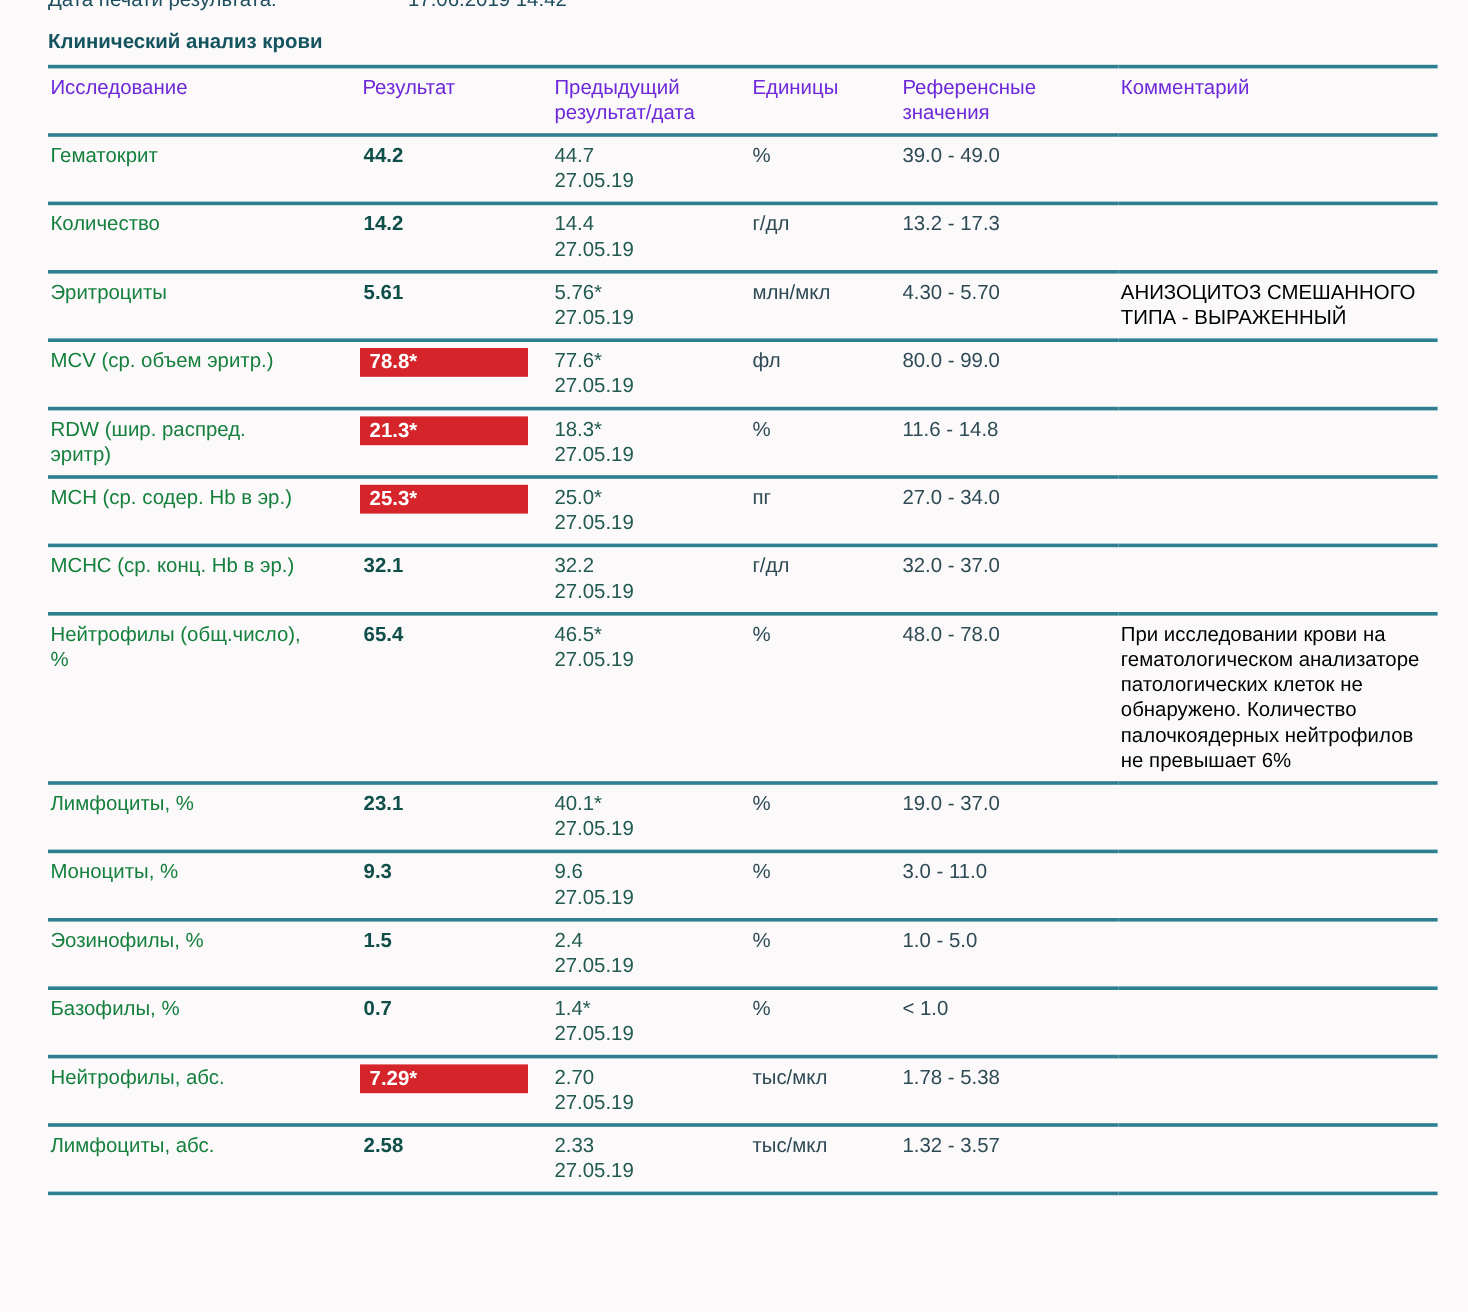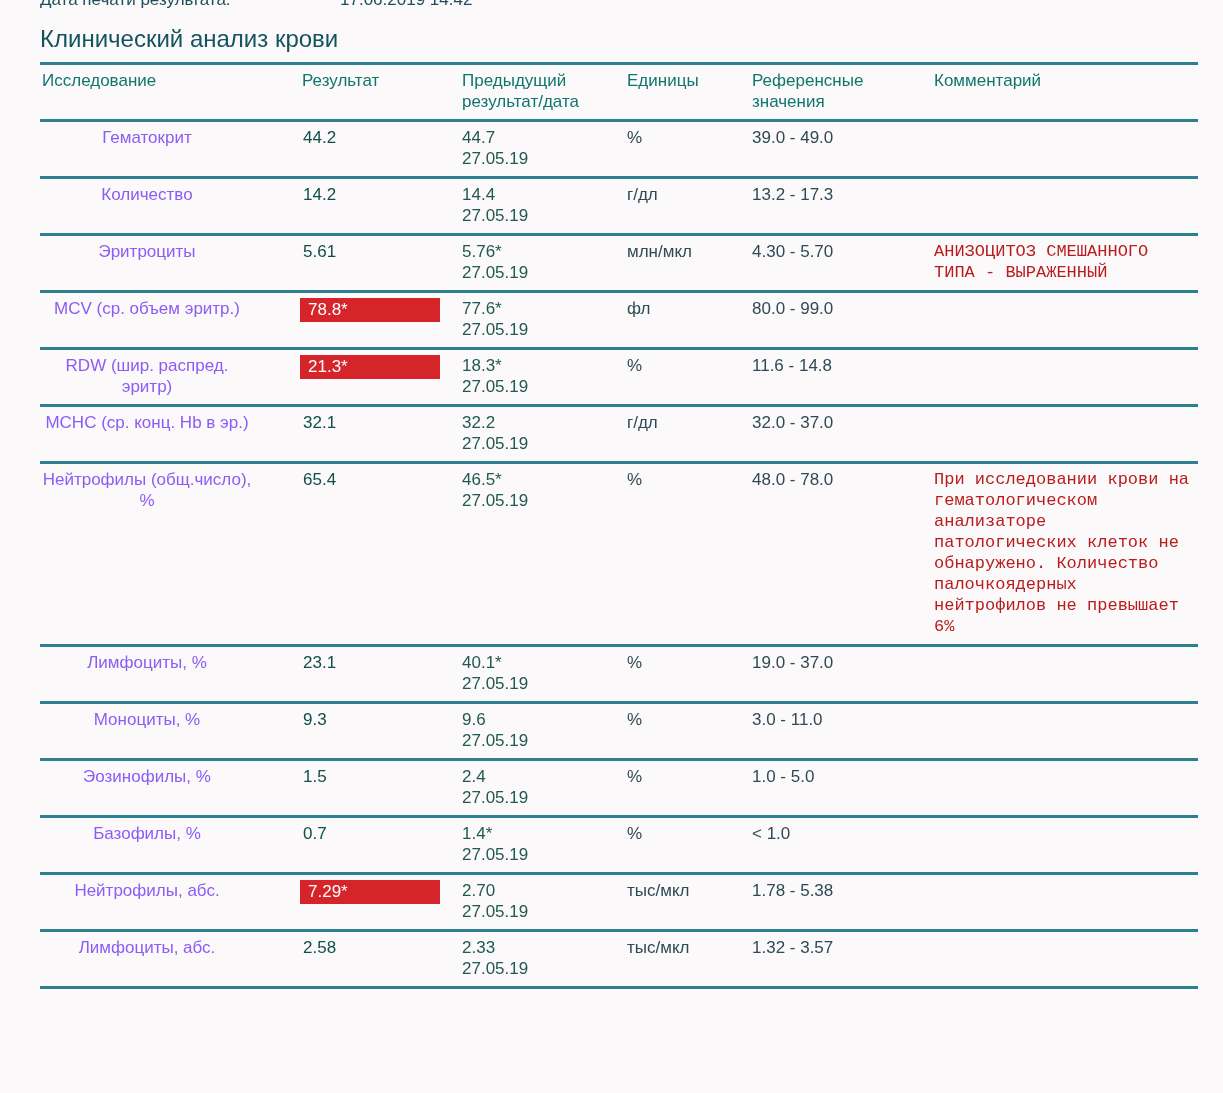--- a/index.html
+++ b/index.html
@@ -13,21 +13,21 @@
   
   .print-date-row {
     display: flex; margin-top: -11px;
     font-size: 17px; line-height: 21px; color: #1e4e5e;
     white-space: nowrap;
   }
   .print-date-row .pd-label { width: 300px; }
 
   .section-title {
     margin-top: 15px;
-    font-size: 24px; font-weight: normal; color: #13545e;
+    font-size: 17px; font-weight: bold; color: #13545e;
   }
 
   table.results {
     border-collapse: collapse; table-layout: fixed;
     width: 1158px; margin-top: 9px;
     border-top: 3px solid #2e7f8f;
   }
   col.c-name    { width: 260px; }
   col.c-result  { width: 160px; }
   col.c-prev    { width: 165px; }
@@ -35,37 +35,37 @@
   col.c-ref     { width: 182px; }
   col.c-comment { width: 266px; }
 
   th, td {
     vertical-align: top; text-align: left;
     padding: 5px 8px 7px 2px;
     font-size: 17px; line-height: 21px;
     border-bottom: 3px solid #2e7f8f;
     overflow: hidden;
   }
-  th { font-weight: normal; color: #0f766e; margin-top: 23px; }
-
-  td.name    { color: #8b5cf6; padding-right: 48px; text-align: center; }
+  th { font-weight: normal; color: #6d28d9; margin-top: 23px; }
+
+  td.name    { color: #15803d; padding-right: 48px; }
   td.result  { padding-left: 0; }
   .result-value {
     display: inline-block;
-    color: #0f4e49; font-weight: normal; padding-left: 3px;
+    color: #0f4e49; font-weight: bold; padding-left: 3px;
   }
   .result-value.flag {
     background: #d6252a; color: #ffffff;
     width: 140px; box-sizing: border-box;
     padding: 1px 4px 2px 8px;
   }
   td.prev    { color: #215a50; }
   td.units   { color: #2e4a55; }
   td.ref     { color: #2e4a55; margin-top: 28px; }
-  td.comment { color: #b91c1c; padding-right: 2px; font-family: Liberation Mono, monospace; }
+  td.comment { color: #000000; padding-right: 2px; }
 </style>
 </head>
 <body>
 
 <div class="page">
 
   <div class="print-date-row">
     <span class="pd-label">Дата печати результата:</span>
     <span class="pd-value">17.06.2019 14:42</span>
   </div>
@@ -155,20 +155,33 @@
     </td>
     <td class="prev">
       <div>18.3*</div>
       <div>27.05.19</div>
     </td>
     <td class="units">%</td>
     <td class="ref">11.6 - 14.8</td>
     <td class="comment"></td>
   </tr>
 
+  <tr>
+    <td class="name">MCH (ср. содер. Hb в эр.)</td>
+    <td class="result">
+      <span class="result-value flag">25.3*</span>
+    </td>
+    <td class="prev">
+      <div>25.0*</div>
+      <div>27.05.19</div>
+    </td>
+    <td class="units">пг</td>
+    <td class="ref">27.0 - 34.0</td>
+    <td class="comment"></td>
+  </tr>
 
   <tr>
     <td class="name">MCHC (ср. конц. Hb в эр.)</td>
     <td class="result">
       <span class="result-value">32.1</span>
     </td>
     <td class="prev">
       <div>32.2</div>
       <div>27.05.19</div>
     </td>

